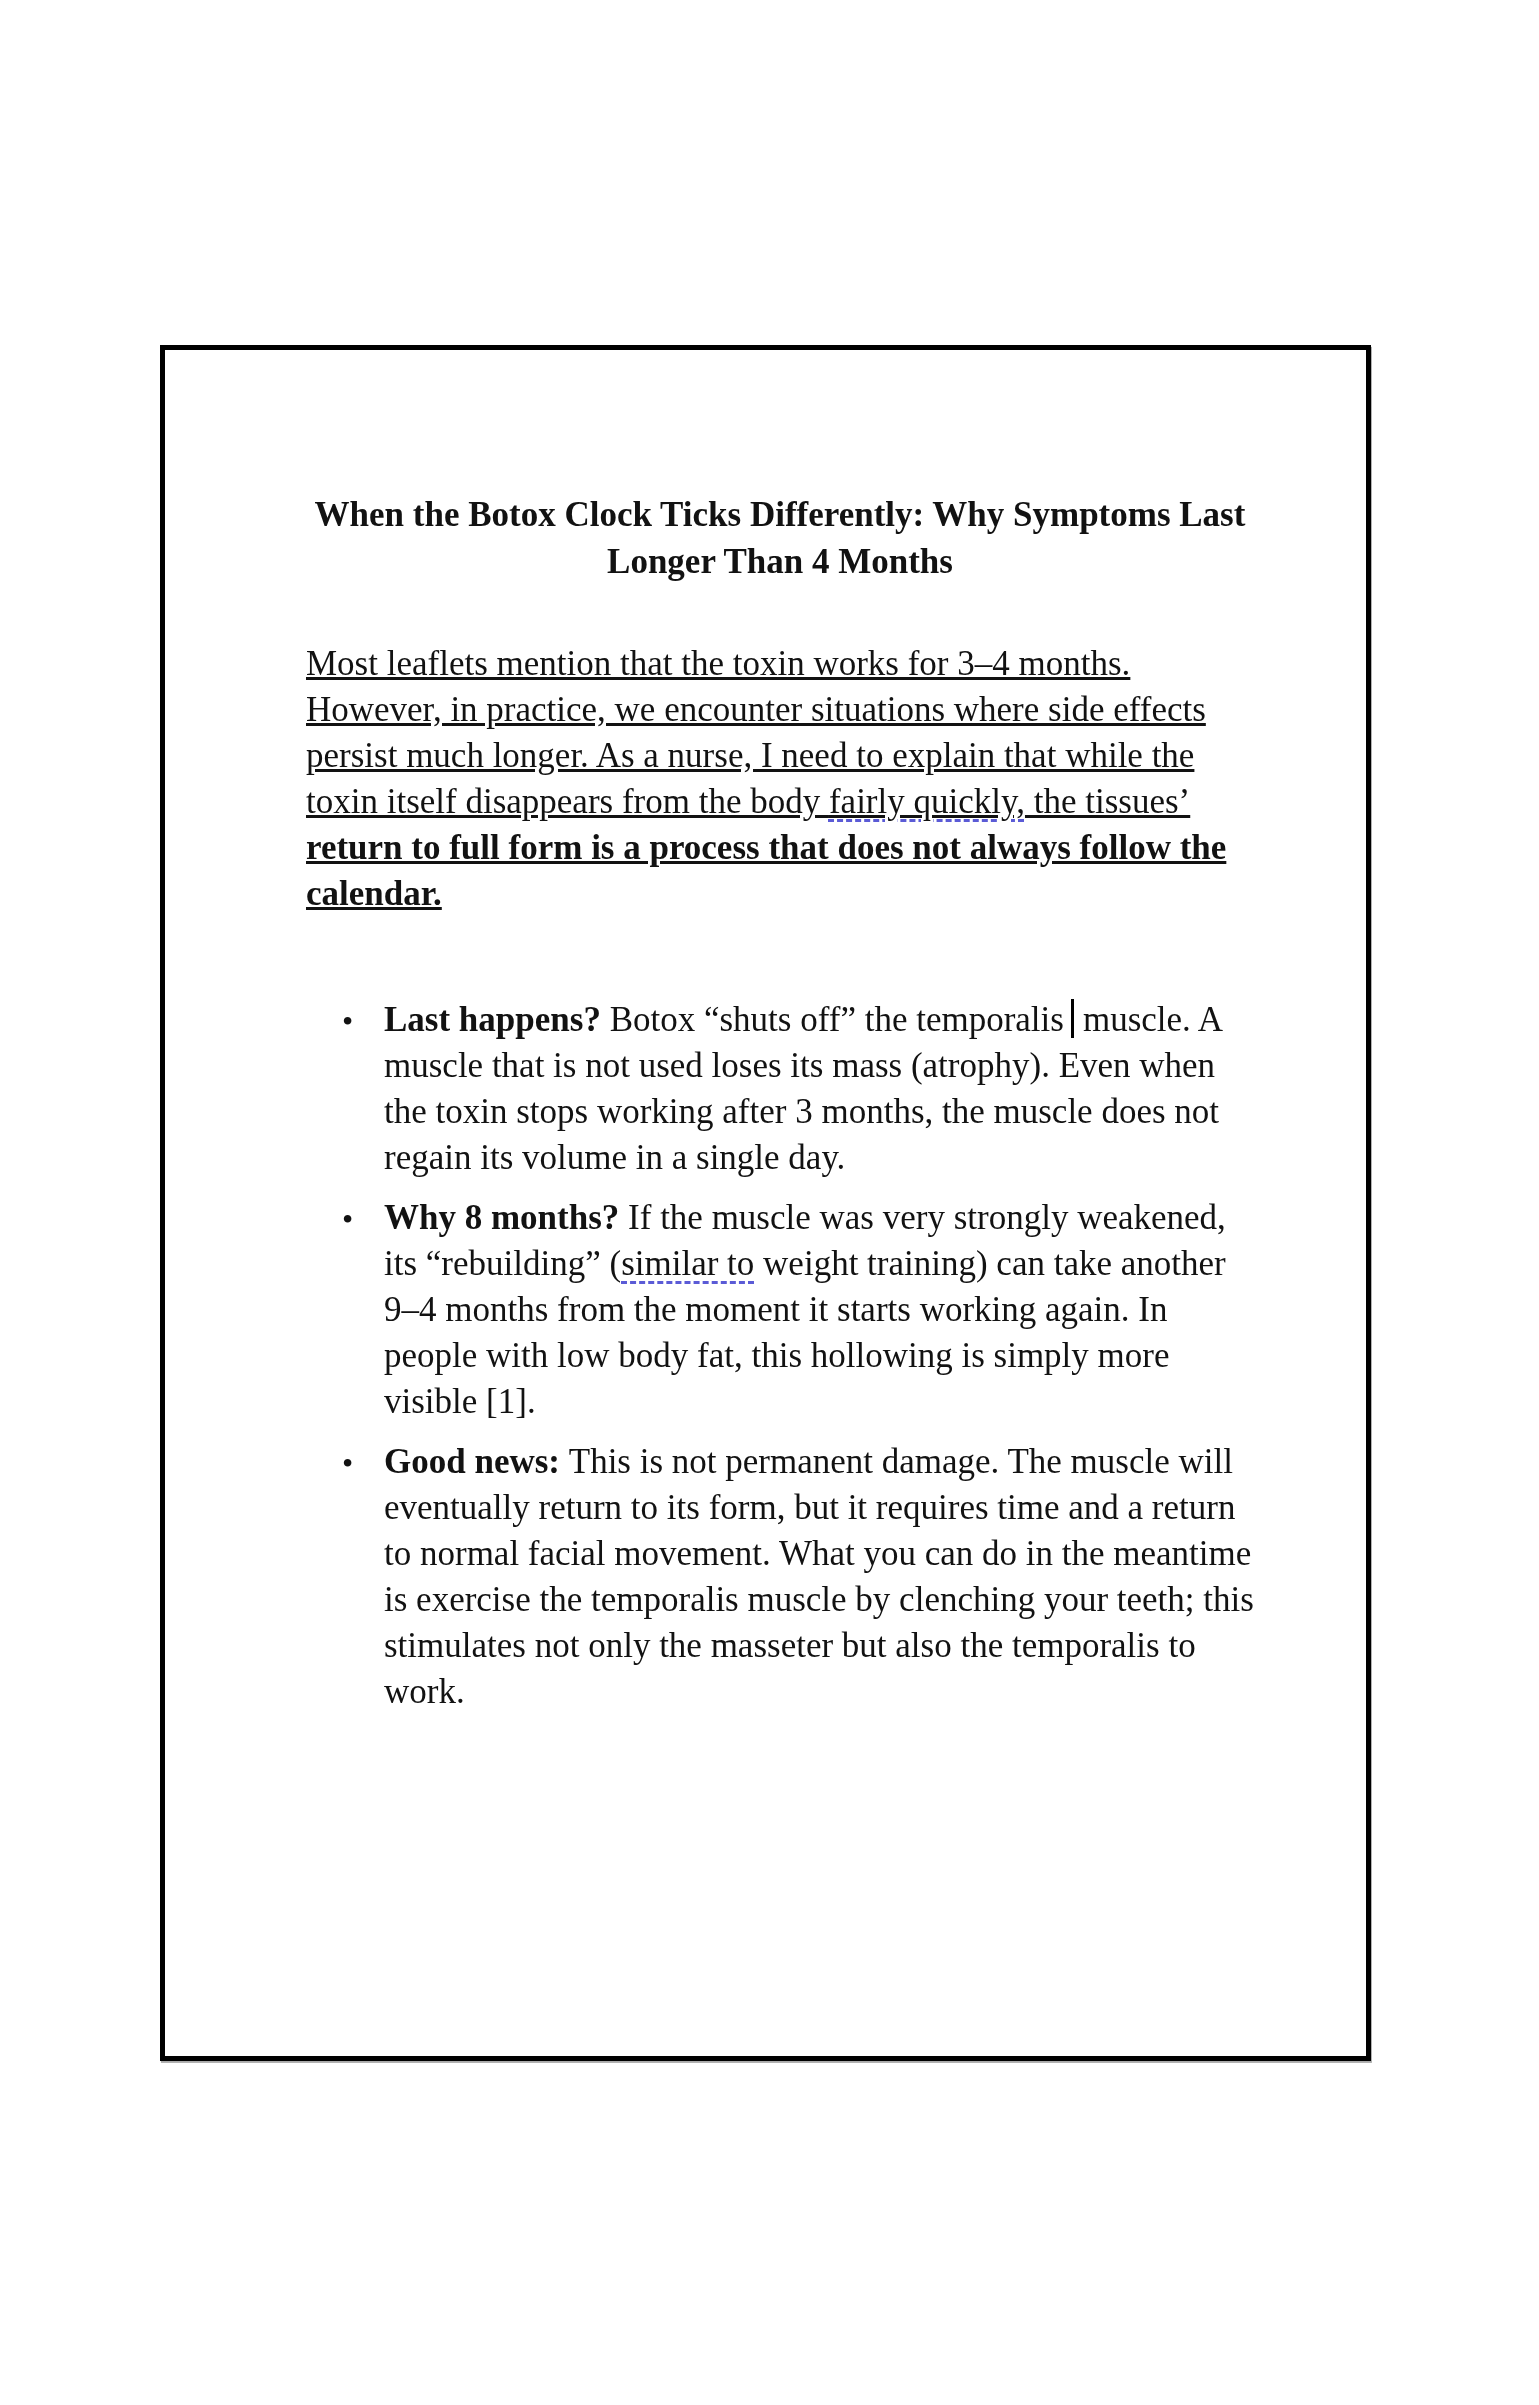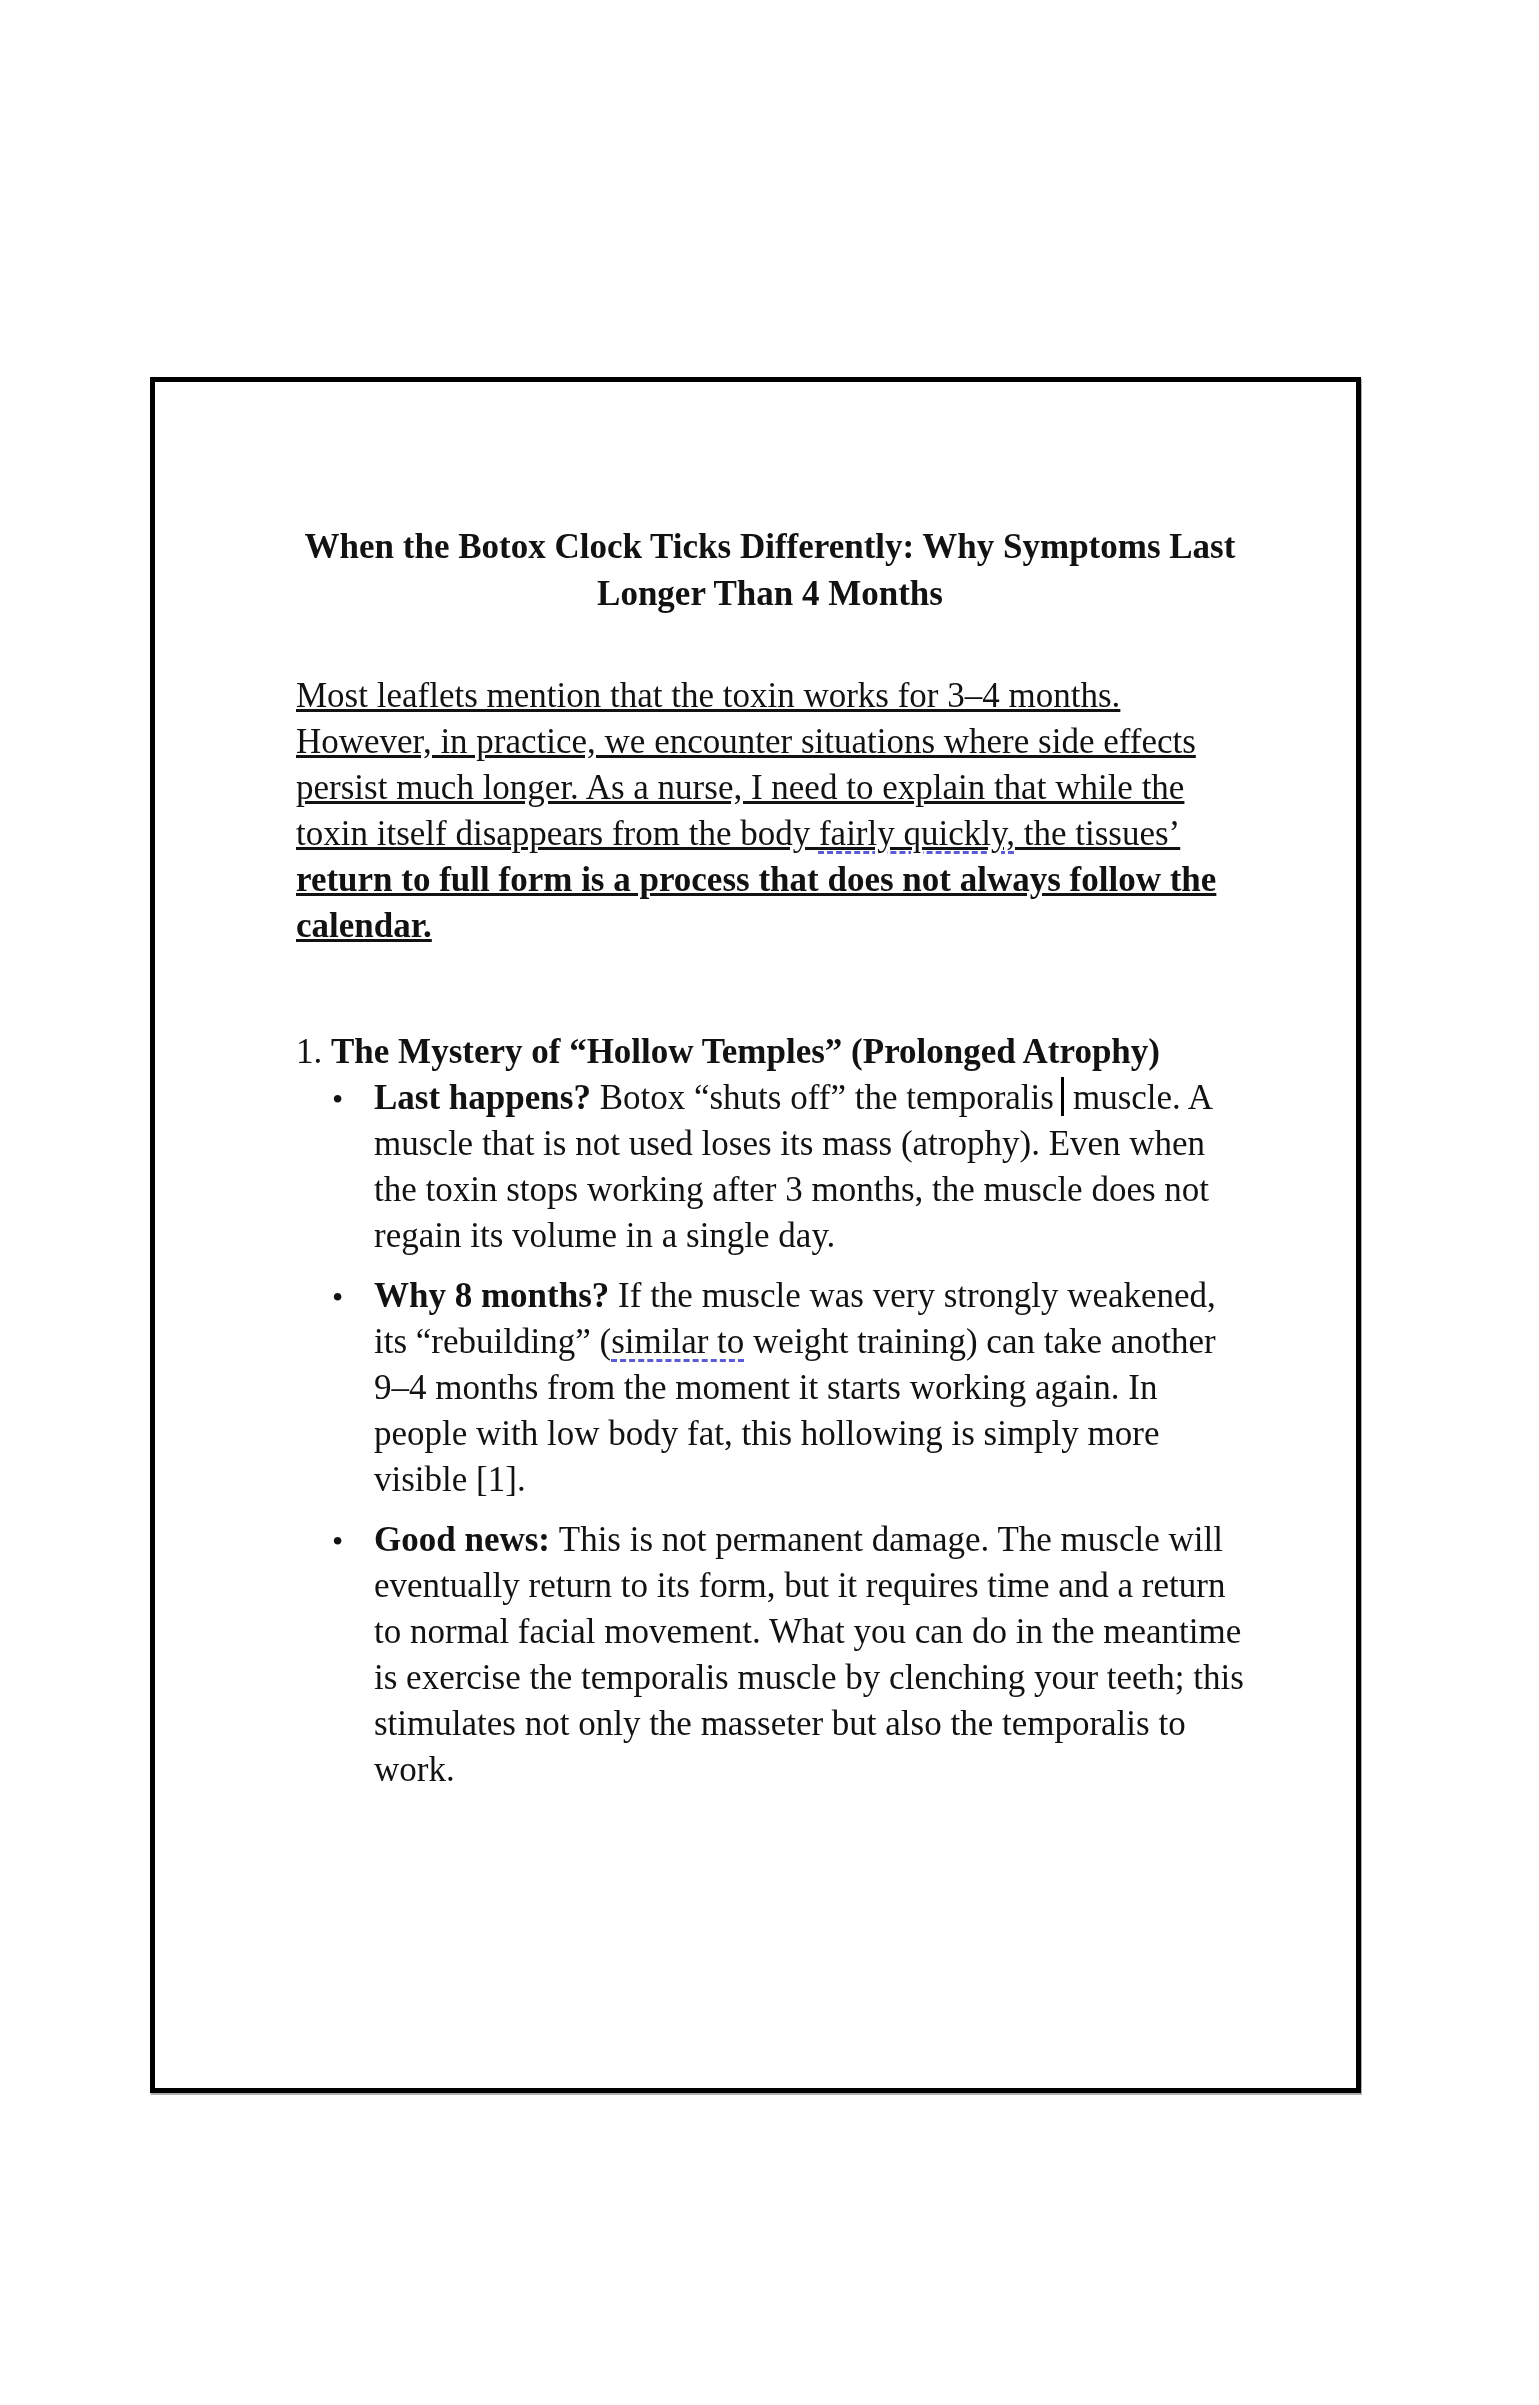--- a/index.html
+++ b/index.html
@@ -9,29 +9,28 @@
   }
   body {
     position: relative;
     width: 1539px;
     height: 2406px;
     font-family: "Liberation Serif", serif;
     color: #121212;
   }
   .page {
     position: absolute;
-    left: 150px;
+    left: 160px;
     top: 345px;
     width: 1211px;
     height: 1716px;
     box-sizing: border-box;
     border: 5.6px solid #000000;
     background: #ffffff;
     box-shadow: 0.9px 1.9px 0 #aaaaaa;
-    margin-top: 32px;
   }
   .content {
     box-sizing: border-box;
     width: 100%;
     height: 100%;
     padding: 141px 112px 0 141px;
     font-size: 35px;
     line-height: 46px;
     text-align: left;
   }
@@ -84,21 +83,20 @@
 </head>
 <body>
 
 <div class="page">
   <div class="content">
 
     <div class="doc-title">When the Botox Clock Ticks Differently: Why Symptoms Last Longer Than 4 Months</div>
 
     <p class="para intro"><span>Most leaflets mention that the toxin works for 3–4 months. However, in practice, we encounter situations where side effects persist much longer. As a nurse, I need to explain that while the toxin itself disappears from the body </span><span class="squiggle">fairly quickly,</span><span> the tissues’ </span><span class="b">return to full form is a process that does not always follow the calendar.</span></p>
 
-    <p class="para heading-line"><span>1. </span><span class="heading-bold">The Mystery of “Hollow Temples” (Prolonged Atrophy)</span></p>
 
 
     <ul class="bullets">
 
       <li><span class="bullet-dot">•</span><span class="b">Last happens? </span><span>Botox “shuts off” the temporalis</span><span class="caret"></span><span> muscle. A muscle that is not used loses its mass (atrophy). Even when the toxin stops working after 3 months, the muscle does not regain its volume in a single day.</span></li>
 
       <li><span class="bullet-dot">•</span><span class="b">Why 8 months? </span><span>If the muscle was very strongly weakened, its “rebuilding” (</span><span class="squiggle">similar to</span><span> weight training) can take another 9–4 months from the moment it starts working again. In people with low body fat, this hollowing is simply more visible [1].</span></li>
 
       <li><span class="bullet-dot">•</span><span class="b">Good news: </span><span>This is not permanent damage. The muscle will eventually return to its form, but it requires time and a return to normal facial movement. What you can do in the meantime is exercise the temporalis muscle by clenching your teeth; this stimulates not only the masseter but also the temporalis to work.</span></li>
 

